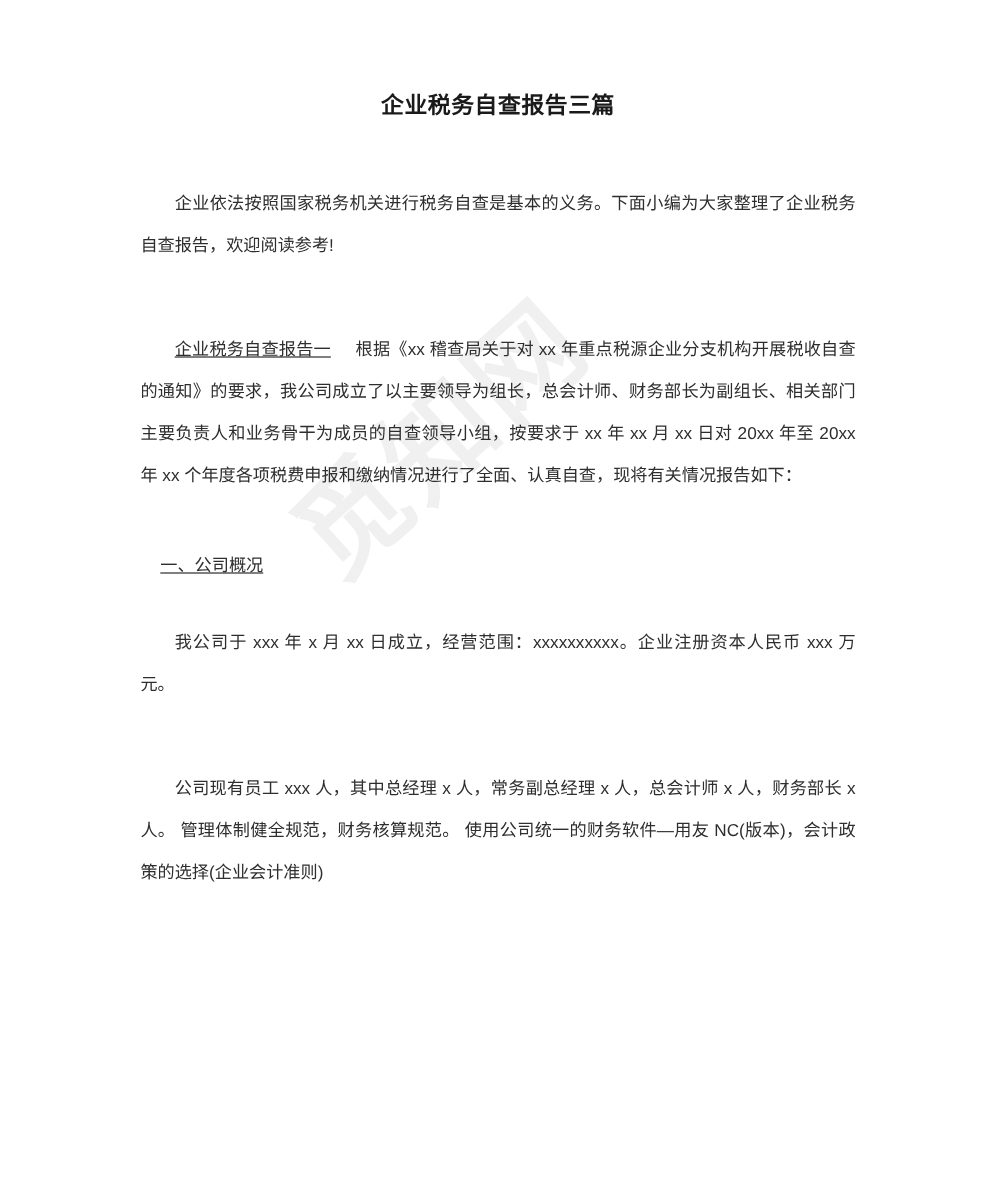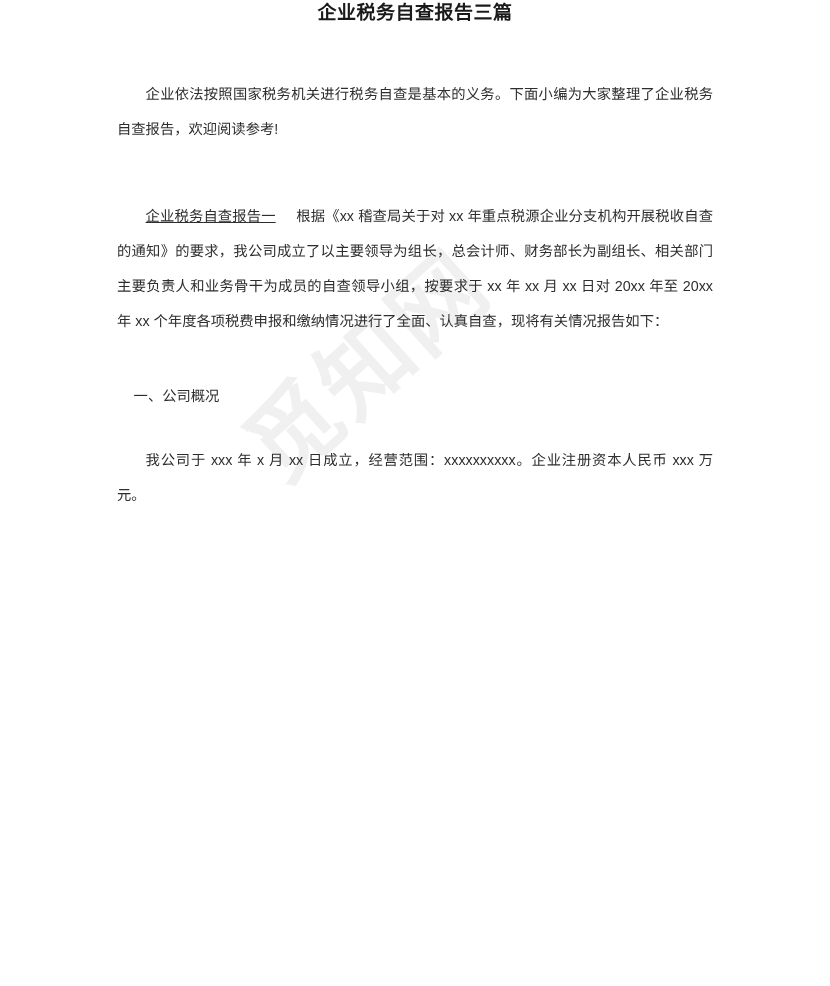--- a/index.html
+++ b/index.html
@@ -48,20 +48,21 @@
 
   
   .content {
     position: relative;
     z-index: 2;
     padding: 0 105px;
   }
 
   .doc-title {
     margin: 0;
+    padding-top: 76px;
     text-align: center;
     font-size: 19px;
     font-weight: 700;
     letter-spacing: 0.5px;
     color: #1a1a1a;
     line-height: 1.4;
   }
 
   p.para {
     margin: 12px;
@@ -83,20 +84,21 @@
   .gap-sm { height: 17px; }
 
   .nowrap-seg { white-space: nowrap; text-decoration: underline; }
 
   .heading-line {
     margin: 0;
     font-size: 14.3px;
     line-height: 35px;
     text-indent: 2em;
     color: #2e2e2e;
+    text-decoration: underline;
   }
 </style>
 </head>
 <body>
 
 <div class="page">
 
   <div class="watermark">
     <div class="watermark-text">觅知网</div>
   </div>
@@ -116,20 +118,21 @@
     <div class="gap-md"></div>
 
     <p class="heading-line">一、公司概况</p>
 
     <div class="gap-sm"></div>
 
     <p class="para indent">我公司于 xxx 年 x 月 xx 日成立，经营范围：xxxxxxxxxx。企业注册资本人民币 xxx 万元。</p>
 
     <div class="gap-md"></div>
 
+    <p class="para indent">公司现有员工 xxx 人，其中总经理 x 人，常务副总经理 x 人，总会计师 x 人，财务部长 x 人。 管理体制健全规范，财务核算规范。 使用公司统一的财务软件—用友 NC(版本)，会计政策的选择(企业会计准则)</p>
 
     <div class="gap-md"></div>
 
 
     <div class="gap-sm"></div>
 
 
   </div>
 </div>
 

